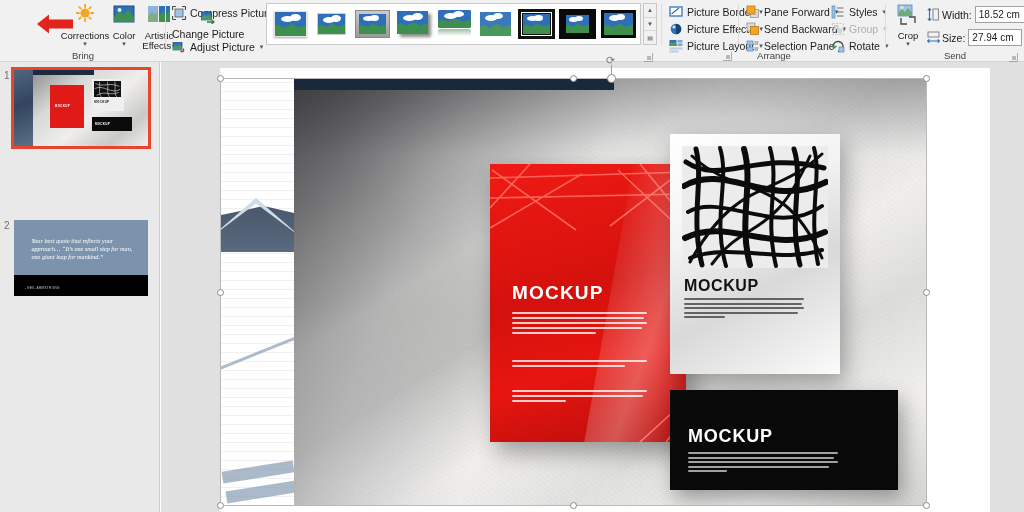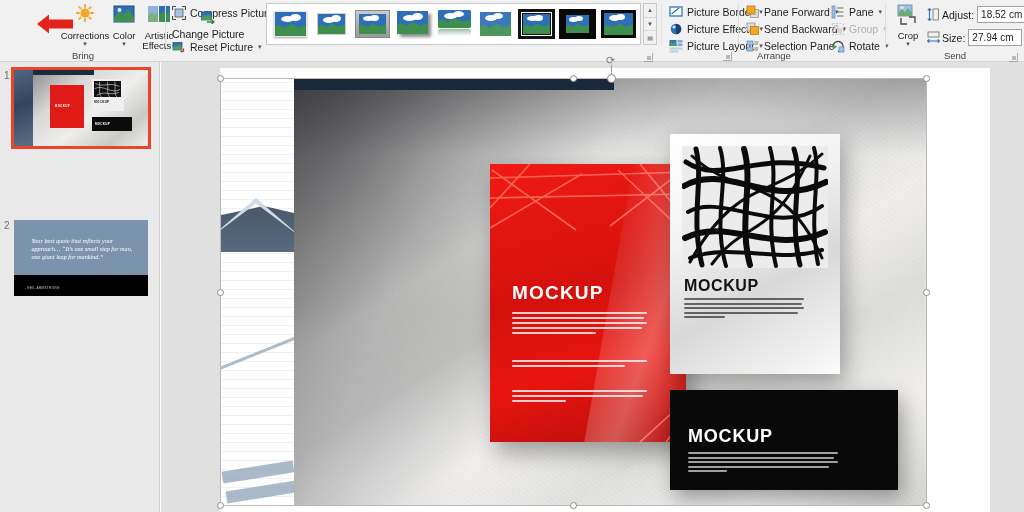--- a/index.html
+++ b/index.html
@@ -345,21 +345,21 @@
       </div>
 
       <div class="smbtn" style="left:170px; top:38px;">
         <span class="micon">
           <svg width="14" height="14" viewBox="0 0 14 14">
             <rect x="1" y="2.5" width="9" height="7.5" fill="#2e6fb7" stroke="#1d4f86" stroke-width=".7"></rect>
             <path d="M1 7.5 L3.8 4.8 L5.6 6.6 L7.6 4 L10 7.5 L10 10 L1 10 Z" fill="#4a9c5c"></path>
             <path d="M11.5 11.5 L8.5 11.5 M11.5 11.5 L11.5 8.5" stroke="#b33" stroke-width="1.3" fill="none"></path>
           </svg>
         </span>
-        <span>Reset Picture</span>
+        <span>Adjust Picture</span>
         <span class="caret">▾</span>
       </div>
 
       <div class="glabel" style="left:0; width:166px;">Bring</div>
       <div class="gsep"></div>
     </div>
 
     <div class="rgroup" style="left:166px; width:496px;">
       <div class="gallery" style="left:100px;">
 
@@ -530,21 +530,21 @@
         <span>Selection Pane</span>
       </div>
 
       <div class="smbtn" style="left:167px; top:3px;">
         <span class="micon">
           <svg width="14" height="14" viewBox="0 0 14 14">
             <rect x="1" y="1" width="3" height="12" fill="#9dc3e6" stroke="#5a87b5" stroke-width=".7"></rect>
             <path d="M6 3 L12.5 3 M6 7 L12.5 7 M6 11 L12.5 11" stroke="#6f6f6f" stroke-width="1"></path>
           </svg>
         </span>
-        <span>Pane</span>
+        <span>Styles</span>
         <span class="caret">▾</span>
       </div>
 
       <div class="smbtn disabled" style="left:167px; top:20px;">
         <span class="micon">
           <svg width="14" height="14" viewBox="0 0 14 14">
             <rect x="1.5" y="1.5" width="11" height="11" fill="none" stroke="#c4c4c4" stroke-width="1" stroke-dasharray="2 1.5"></rect>
             <rect x="3.5" y="3.5" width="3.5" height="3.5" fill="#dcdcdc" stroke="#c4c4c4" stroke-width=".7"></rect>
             <rect x="7" y="7" width="3.5" height="3.5" fill="#dcdcdc" stroke="#c4c4c4" stroke-width=".7"></rect>
           </svg>
@@ -585,21 +585,21 @@
         <div style="font-size:7px; color:#555; line-height:6px;">▾</div>
       </div>
 
       <div class="sizefield" style="left:41px; top:6px;">
         <span class="micon" style="width:12px;">
           <svg width="12" height="13" viewBox="0 0 12 13">
             <path d="M2.5 1 L2.5 12 M0.8 2.4 L2.5 0.6 L4.2 2.4 M0.8 10.6 L2.5 12.4 L4.2 10.6" stroke="#2e6fb7" stroke-width="1.1" fill="none"></path>
             <rect x="6" y="1" width="5.4" height="11" fill="none" stroke="#7a7a7a" stroke-width=".9"></rect>
           </svg>
         </span>
-        <span>Adjust:</span>
+        <span>Width:</span>
         <span class="spin">18.52 cm</span>
 
       </div>
 
       <div class="sizefield" style="left:41px; top:29px;">
         <span class="micon" style="width:12px;">
           <svg width="13" height="13" viewBox="0 0 13 13">
             <rect x="1" y="1" width="11" height="5" fill="none" stroke="#7a7a7a" stroke-width=".9"></rect>
             <path d="M1 10 L12 10 M2.4 8.3 L0.6 10 L2.4 11.7 M10.6 8.3 L12.4 10 L10.6 11.7" stroke="#2e6fb7" stroke-width="1.1" fill="none"></path>
           </svg>

